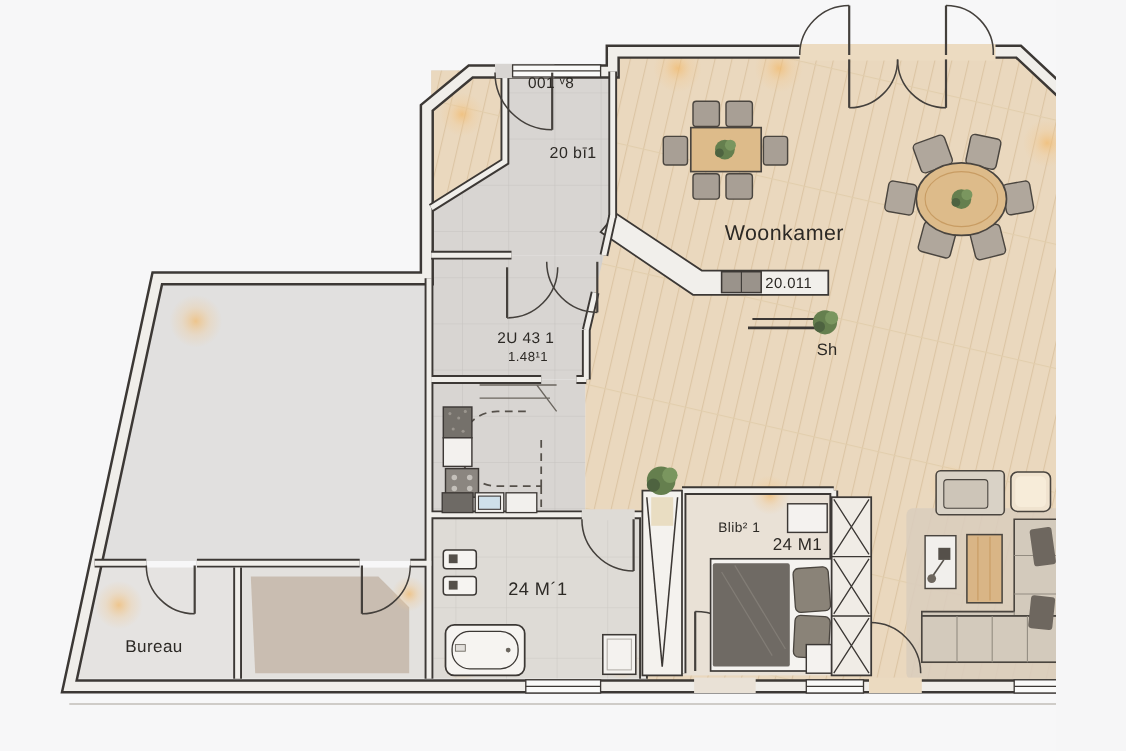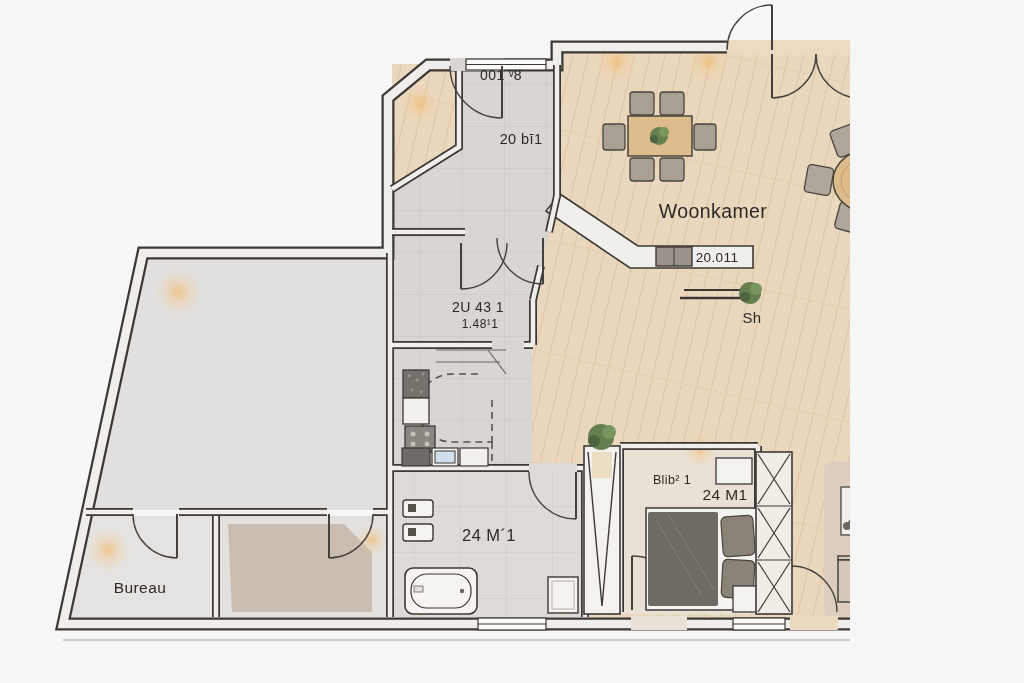--- a/index.html
+++ b/index.html
@@ -1,16 +1,16 @@
 <!DOCTYPE html>
 <html><head>
 <meta charset="utf-8">
 <style>
   html,body{margin:0;padding:0;background:#f6f6f7;}
-  .stage{position:relative;width:850px;height:683px;background:#f7f7f8;overflow:hidden;}
+  .stage{position:relative;width:960px;height:683px;background:#f7f7f8;overflow:hidden;}
   svg{display:block;}
   text{font-family:"Liberation Sans","DejaVu Sans",sans-serif;fill:#2c2925;letter-spacing:.4px;}
   .room-label{font-weight:500;}
 </style>
 </head>
 <body>
 
 <div class="stage">
 <svg width="1024" height="683" viewBox="0 0 1024 683">
   <defs>

